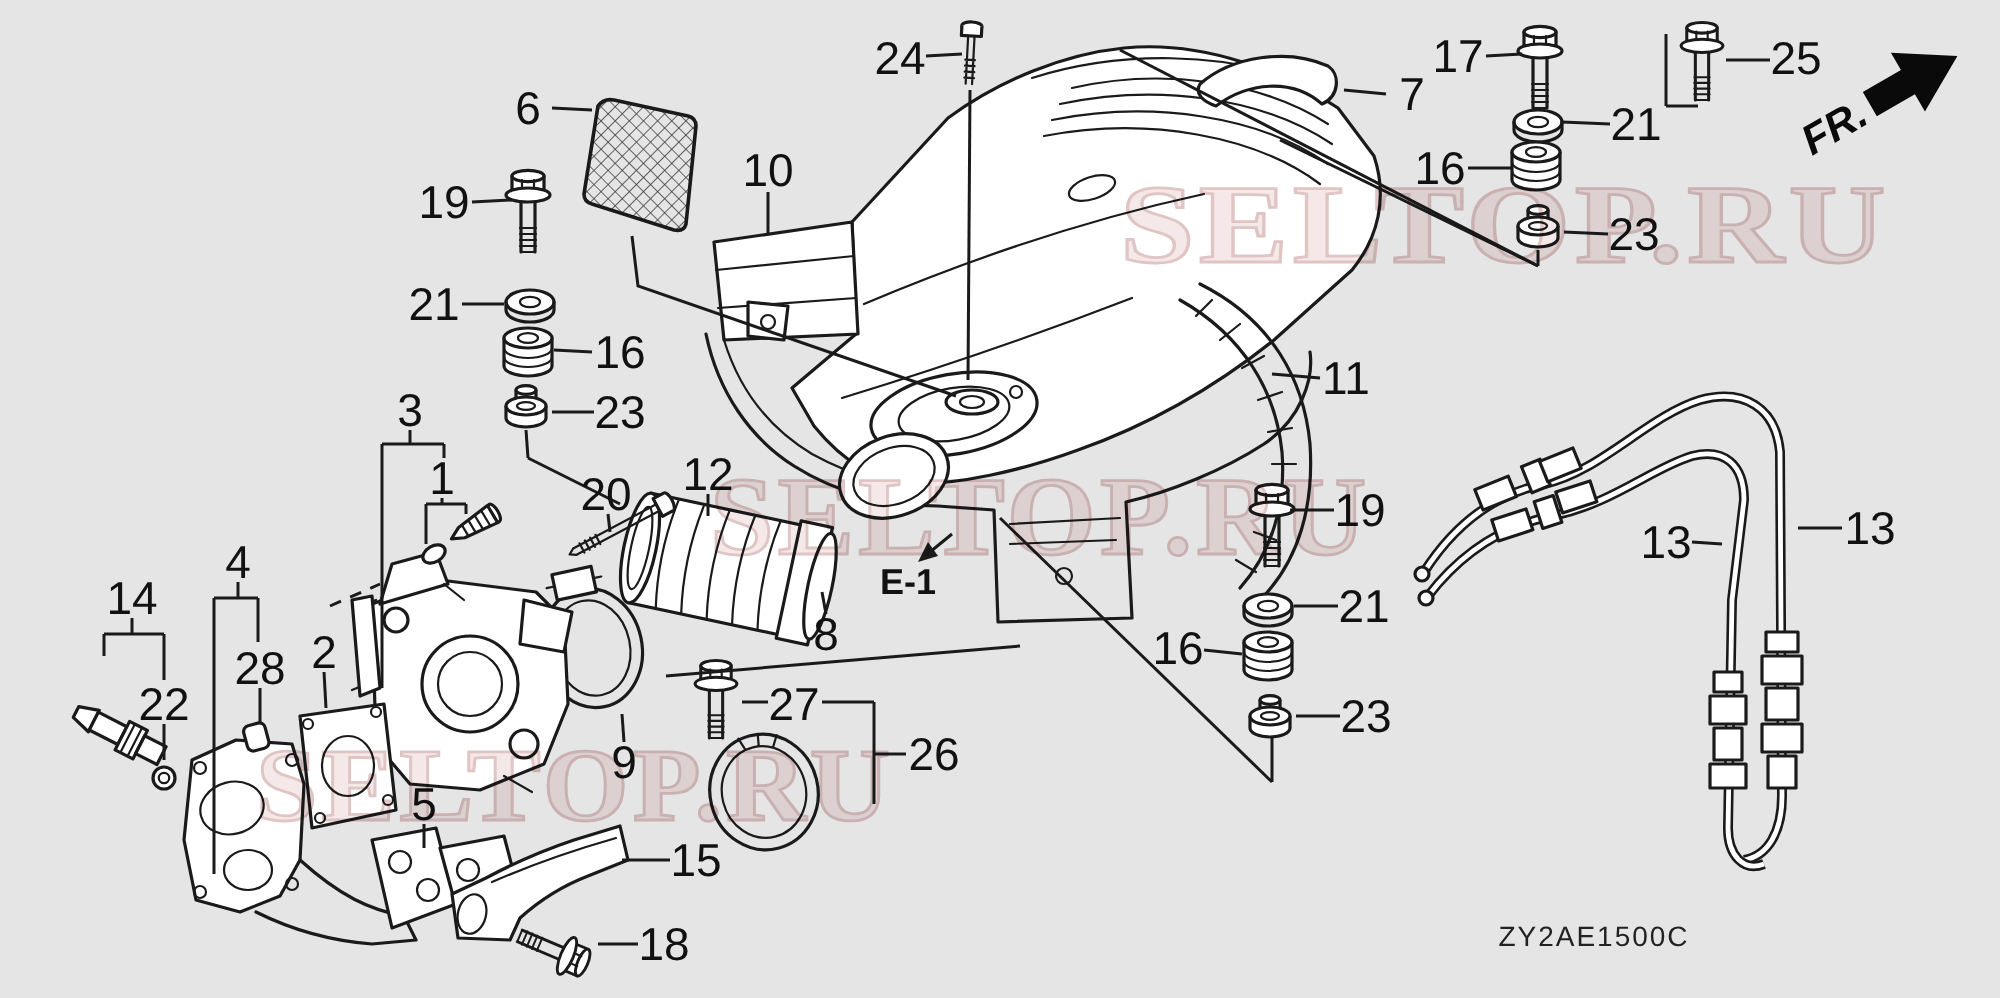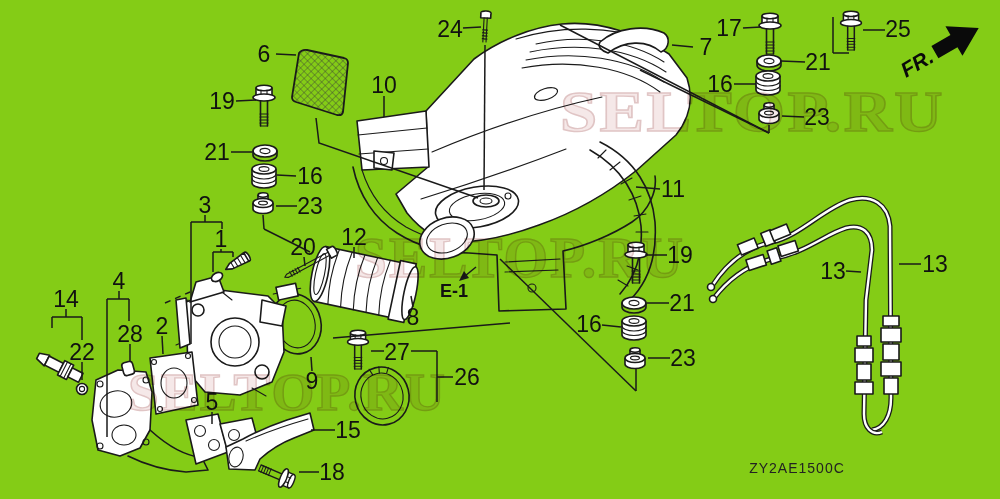--- a/index.html
+++ b/index.html
@@ -1,16 +1,16 @@
 <!DOCTYPE html>
 <html><head>
 <meta charset="utf-8">
 <style>
   html,body{margin:0;padding:0;background:#fff;}
-  .stage{position:relative;width:1000px;height:499px;background:#84cc16;overflow:hidden;text-align:center;}
+  .stage{position:relative;width:1000px;height:499px;background:#e5e5e5;overflow:hidden;text-align:center;}
   svg{display:block;}
   .ln{fill:none;stroke:#1a1a1a;stroke-width:1.6;stroke-linejoin:round;stroke-linecap:round;}
   .lt{fill:none;stroke:#1a1a1a;stroke-width:1.1;stroke-linejoin:round;stroke-linecap:round;}
   .fw{fill:#ffffff;stroke:#1a1a1a;stroke-width:1.6;stroke-linejoin:round;}
   .leader{fill:none;stroke:#1a1a1a;stroke-width:1.5;}
   .leader.dashed{stroke-dasharray:6 5;}
   .callout{font-family:"Liberation Sans",sans-serif;font-size:23px;font-weight:500;fill:#111;text-anchor:middle;dominant-baseline:central;}
   .section-label{font-family:"Liberation Sans",sans-serif;font-size:18px;font-weight:bold;fill:#111;text-anchor:middle;}
   .code-label{font-family:"Liberation Sans",sans-serif;font-size:14px;fill:#222;text-anchor:middle;letter-spacing:1px;}
   .fr-text{font-family:"Liberation Sans",sans-serif;font-size:21px;font-weight:bold;font-style:italic;fill:#0a0a0a;}

